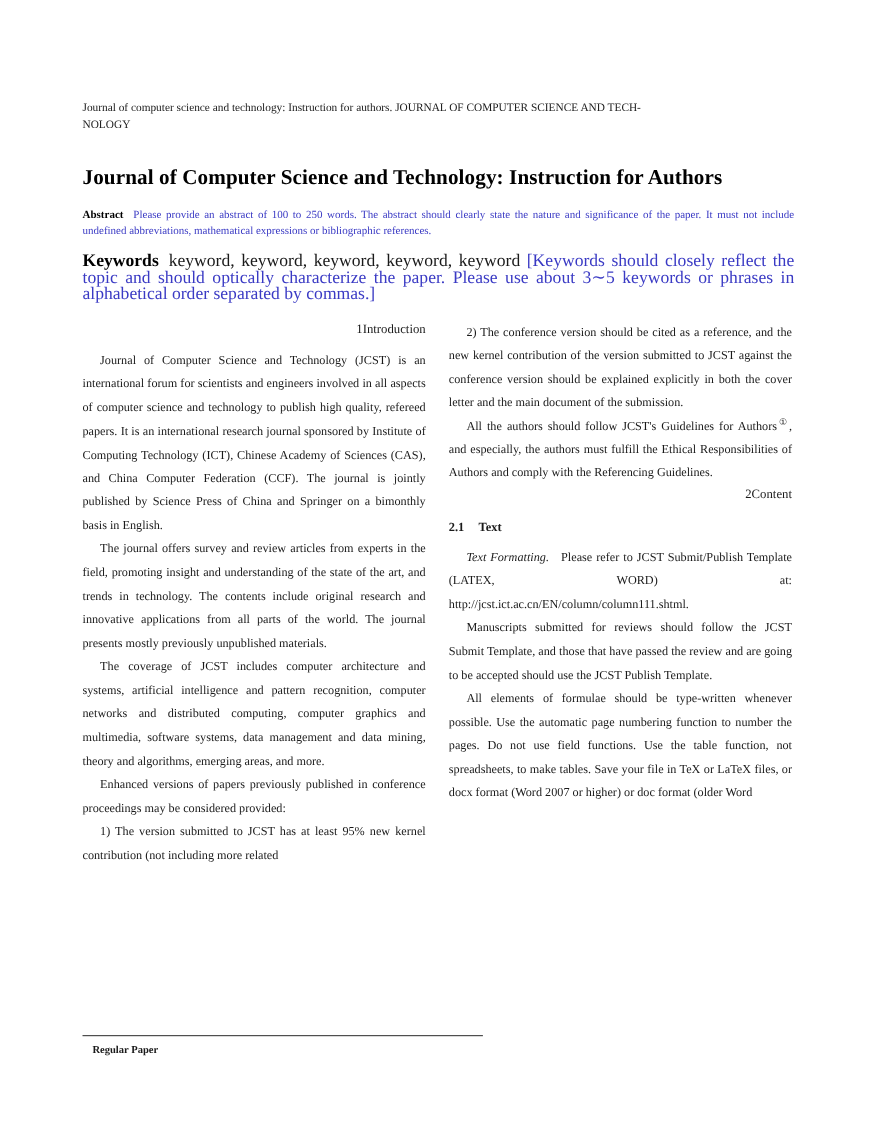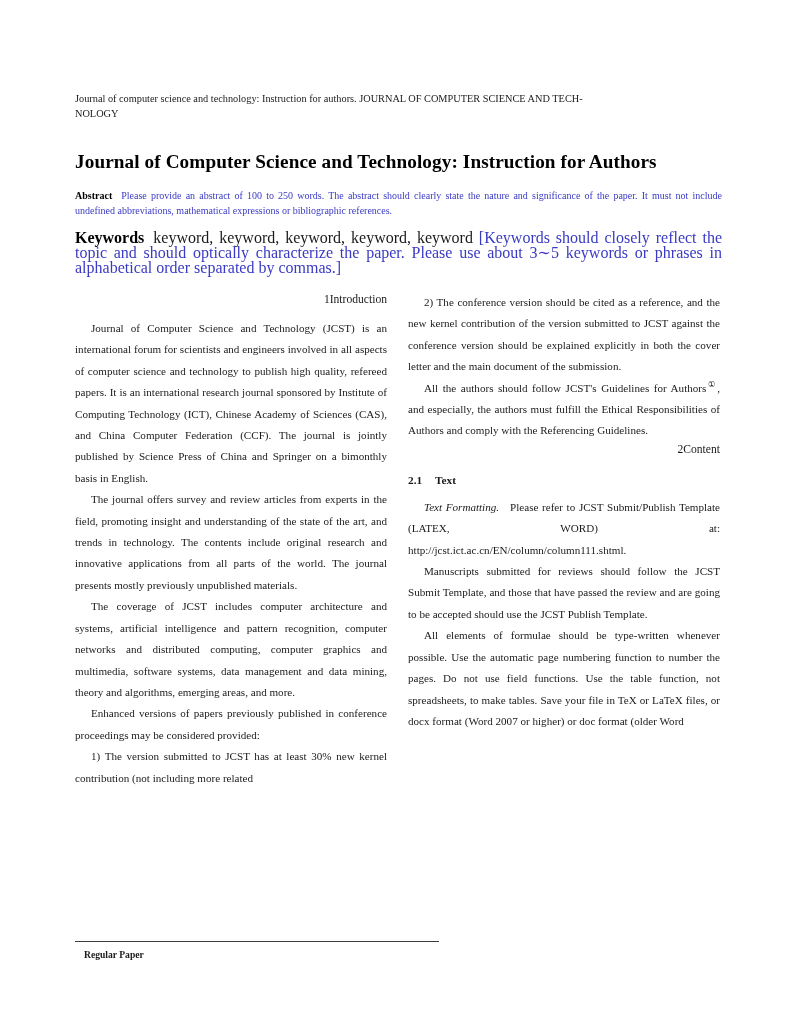--- a/index.html
+++ b/index.html
@@ -167,21 +167,21 @@
   </div>
 
   <div class="col col-left">
     <div class="sec-head">
       <span class="sec-num">1</span><span>Introduction</span>
     </div>
     <p class="para">Journal of Computer Science and Technology (JCST) is an international forum for scientists and engineers involved in all aspects of computer science and technology to publish high quality, refereed papers. It is an international research journal sponsored by Institute of Computing Technology (ICT), Chinese Academy of Sciences (CAS), and China Computer Federation (CCF). The journal is jointly published by Science Press of China and Springer on a bimonthly basis in English.</p>
     <p class="para">The journal offers survey and review articles from experts in the field, promoting insight and understanding of the state of the art, and trends in technology. The contents include original research and innovative applications from all parts of the world. The journal presents mostly previously unpublished materials.</p>
     <p class="para">The coverage of JCST includes computer architecture and systems, artificial intelligence and pattern recognition, computer networks and distributed computing, computer graphics and multimedia, software systems, data management and data mining, theory and algorithms, emerging areas, and more.</p>
     <p class="para">Enhanced versions of papers previously published in conference proceedings may be considered provided:</p>
-    <p class="para">1) The version submitted to JCST has at least 30% new kernel contribution (not including more related</p>
+    <p class="para">1) The version submitted to JCST has at least 95% new kernel contribution (not including more related</p>
   </div>
 
   <div class="col col-right">
     <p class="para">2) The conference version should be cited as a reference, and the new kernel contribution of the version submitted to JCST against the conference version should be explained explicitly in both the cover letter and the main document of the submission.</p>
     <p class="para"><span>All the authors should follow JCST's Guidelines for Authors</span><span class="fnmark">①</span><span>, and especially, the authors must fulfill the Ethical Responsibilities of Authors and comply with the Referencing Guidelines.</span></p>
 
     <div class="sec-head">
       <span class="sec-num">2</span><span>Content</span>
     </div>
     <div class="sub-head">

